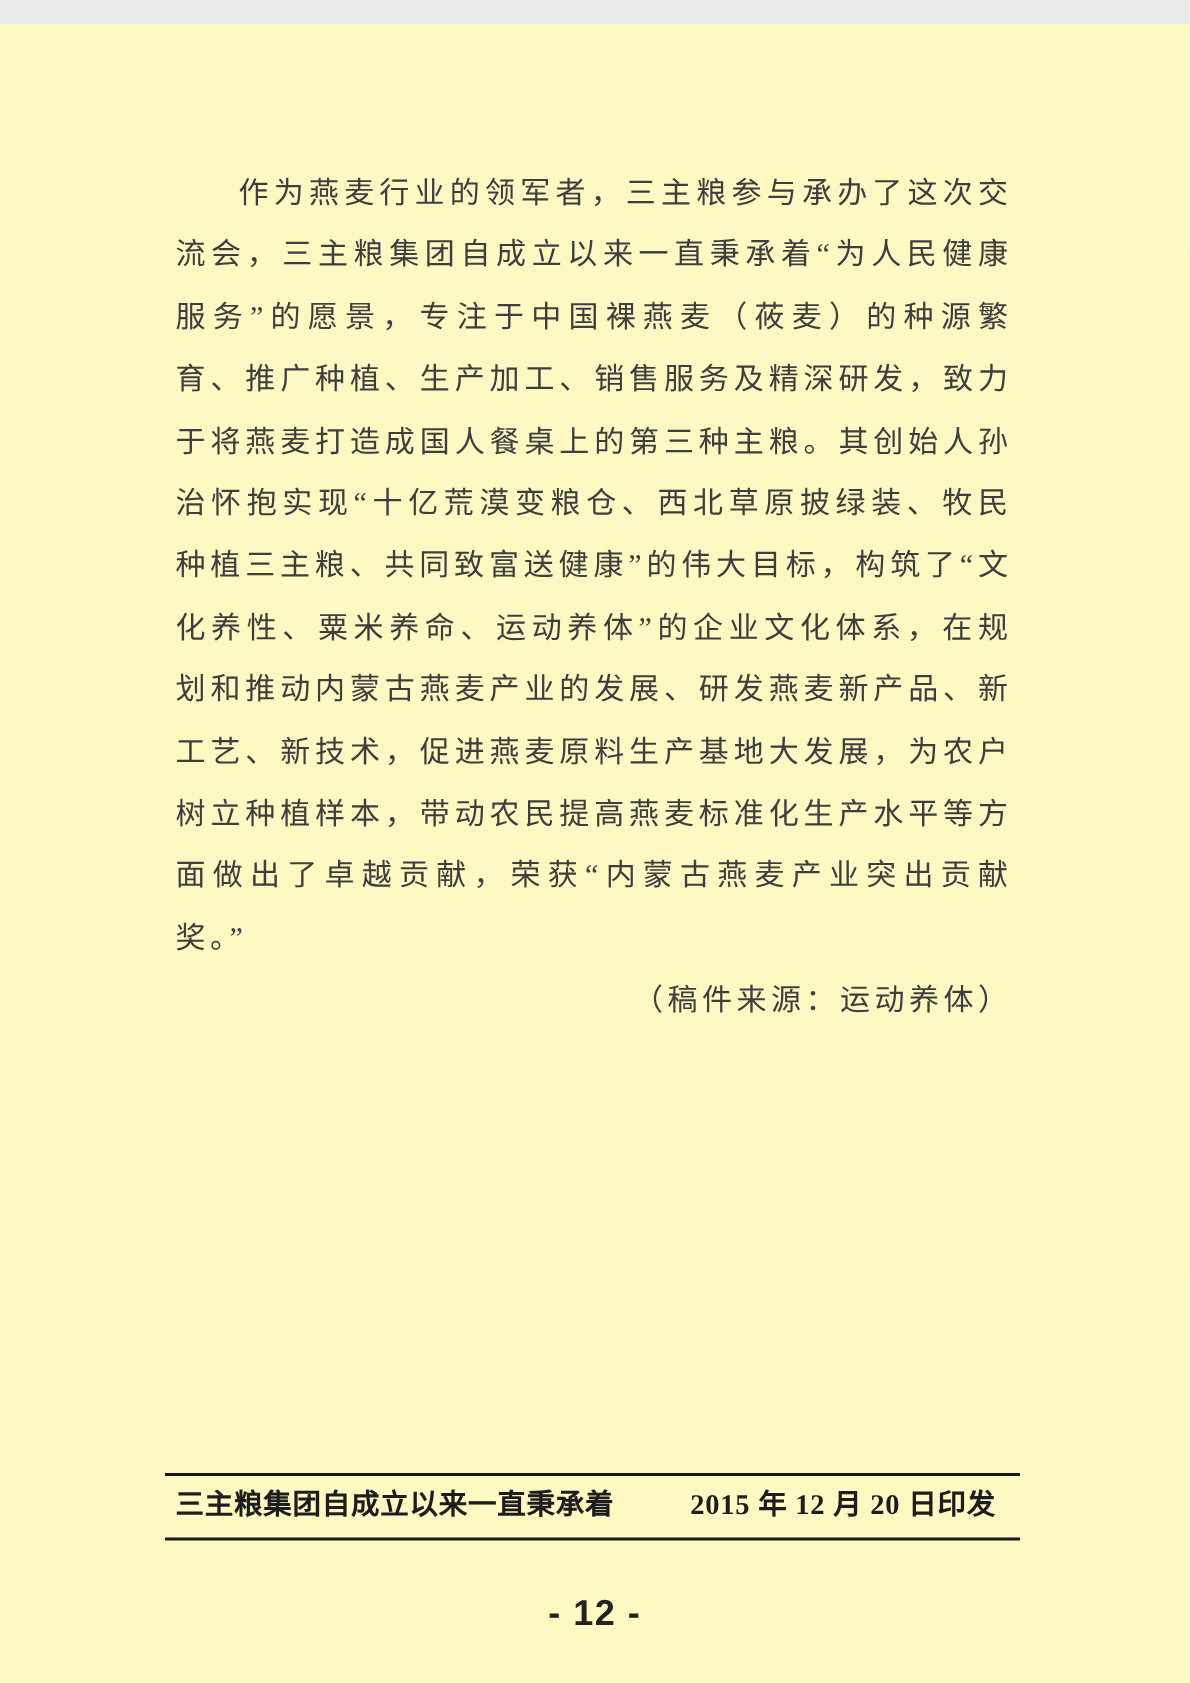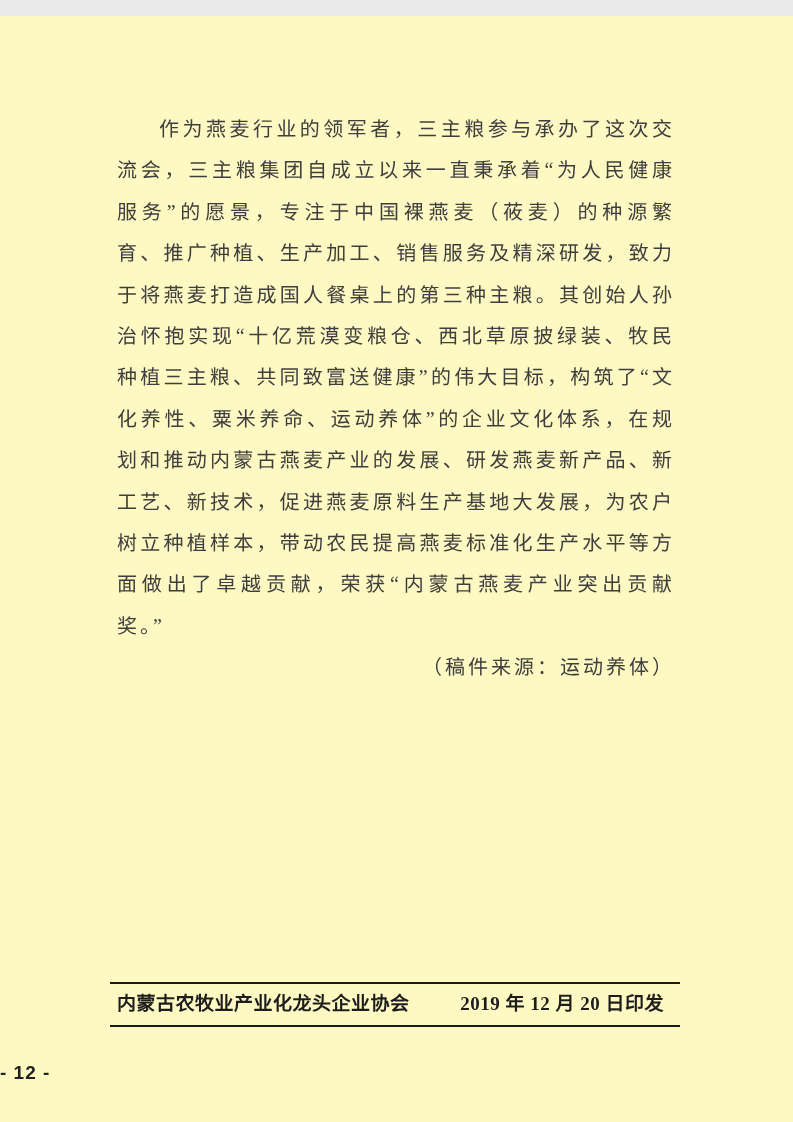--- a/index.html
+++ b/index.html
@@ -65,41 +65,42 @@
     letter-spacing: 0.5px;
   }
   .footer-org   { white-space: nowrap; }
   .footer-date  { white-space: nowrap; }
   
   .page-number {
     position: absolute;
     left: 0;
     right: 0;
     top: 1046px;
-    font-size: 19px;
+    text-align: center;
+    font-size: 24px;
     font-weight: bold;
     letter-spacing: 1px;
     color: #222222;
     font-family: "Liberation Sans", sans-serif;
   }
 </style>
 </head>
 <body>
 
 <div class="page">
 
   <div class="body-text">
     <p class="para">作为燕麦行业的领军者，三主粮参与承办了这次交流会，三主粮集团自成立以来一直秉承着“为人民健康服务”的愿景，专注于中国裸燕麦（莜麦）的种源繁育、推广种植、生产加工、销售服务及精深研发，致力于将燕麦打造成国人餐桌上的第三种主粮。其创始人孙治怀抱实现“十亿荒漠变粮仓、西北草原披绿装、牧民种植三主粮、共同致富送健康”的伟大目标，构筑了“文化养性、粟米养命、运动养体”的企业文化体系，在规划和推动内蒙古燕麦产业的发展、研发燕麦新产品、新工艺、新技术，促进燕麦原料生产基地大发展，为农户树立种植样本，带动农民提高燕麦标准化生产水平等方面做出了卓越贡献，荣获“内蒙古燕麦产业突出贡献奖。”</p>
     <p class="source-line">（稿件来源：运动养体）</p>
   </div>
 
   <div class="footer">
     <div class="rule"></div>
     <div class="footer-row">
-      <span class="footer-org">内蒙古农牧业产业化龙头企业协会</span>
-      <span class="footer-date">2019 年 12 月 20 日印发</span>
+      <span class="footer-org">三主粮集团自成立以来一直秉承着</span>
+      <span class="footer-date">2015 年 12 月 20 日印发</span>
     </div>
     <div class="rule"></div>
   </div>
 
   <div class="page-number">- 12 -</div>
 
 </div>
 
 </body></html>

